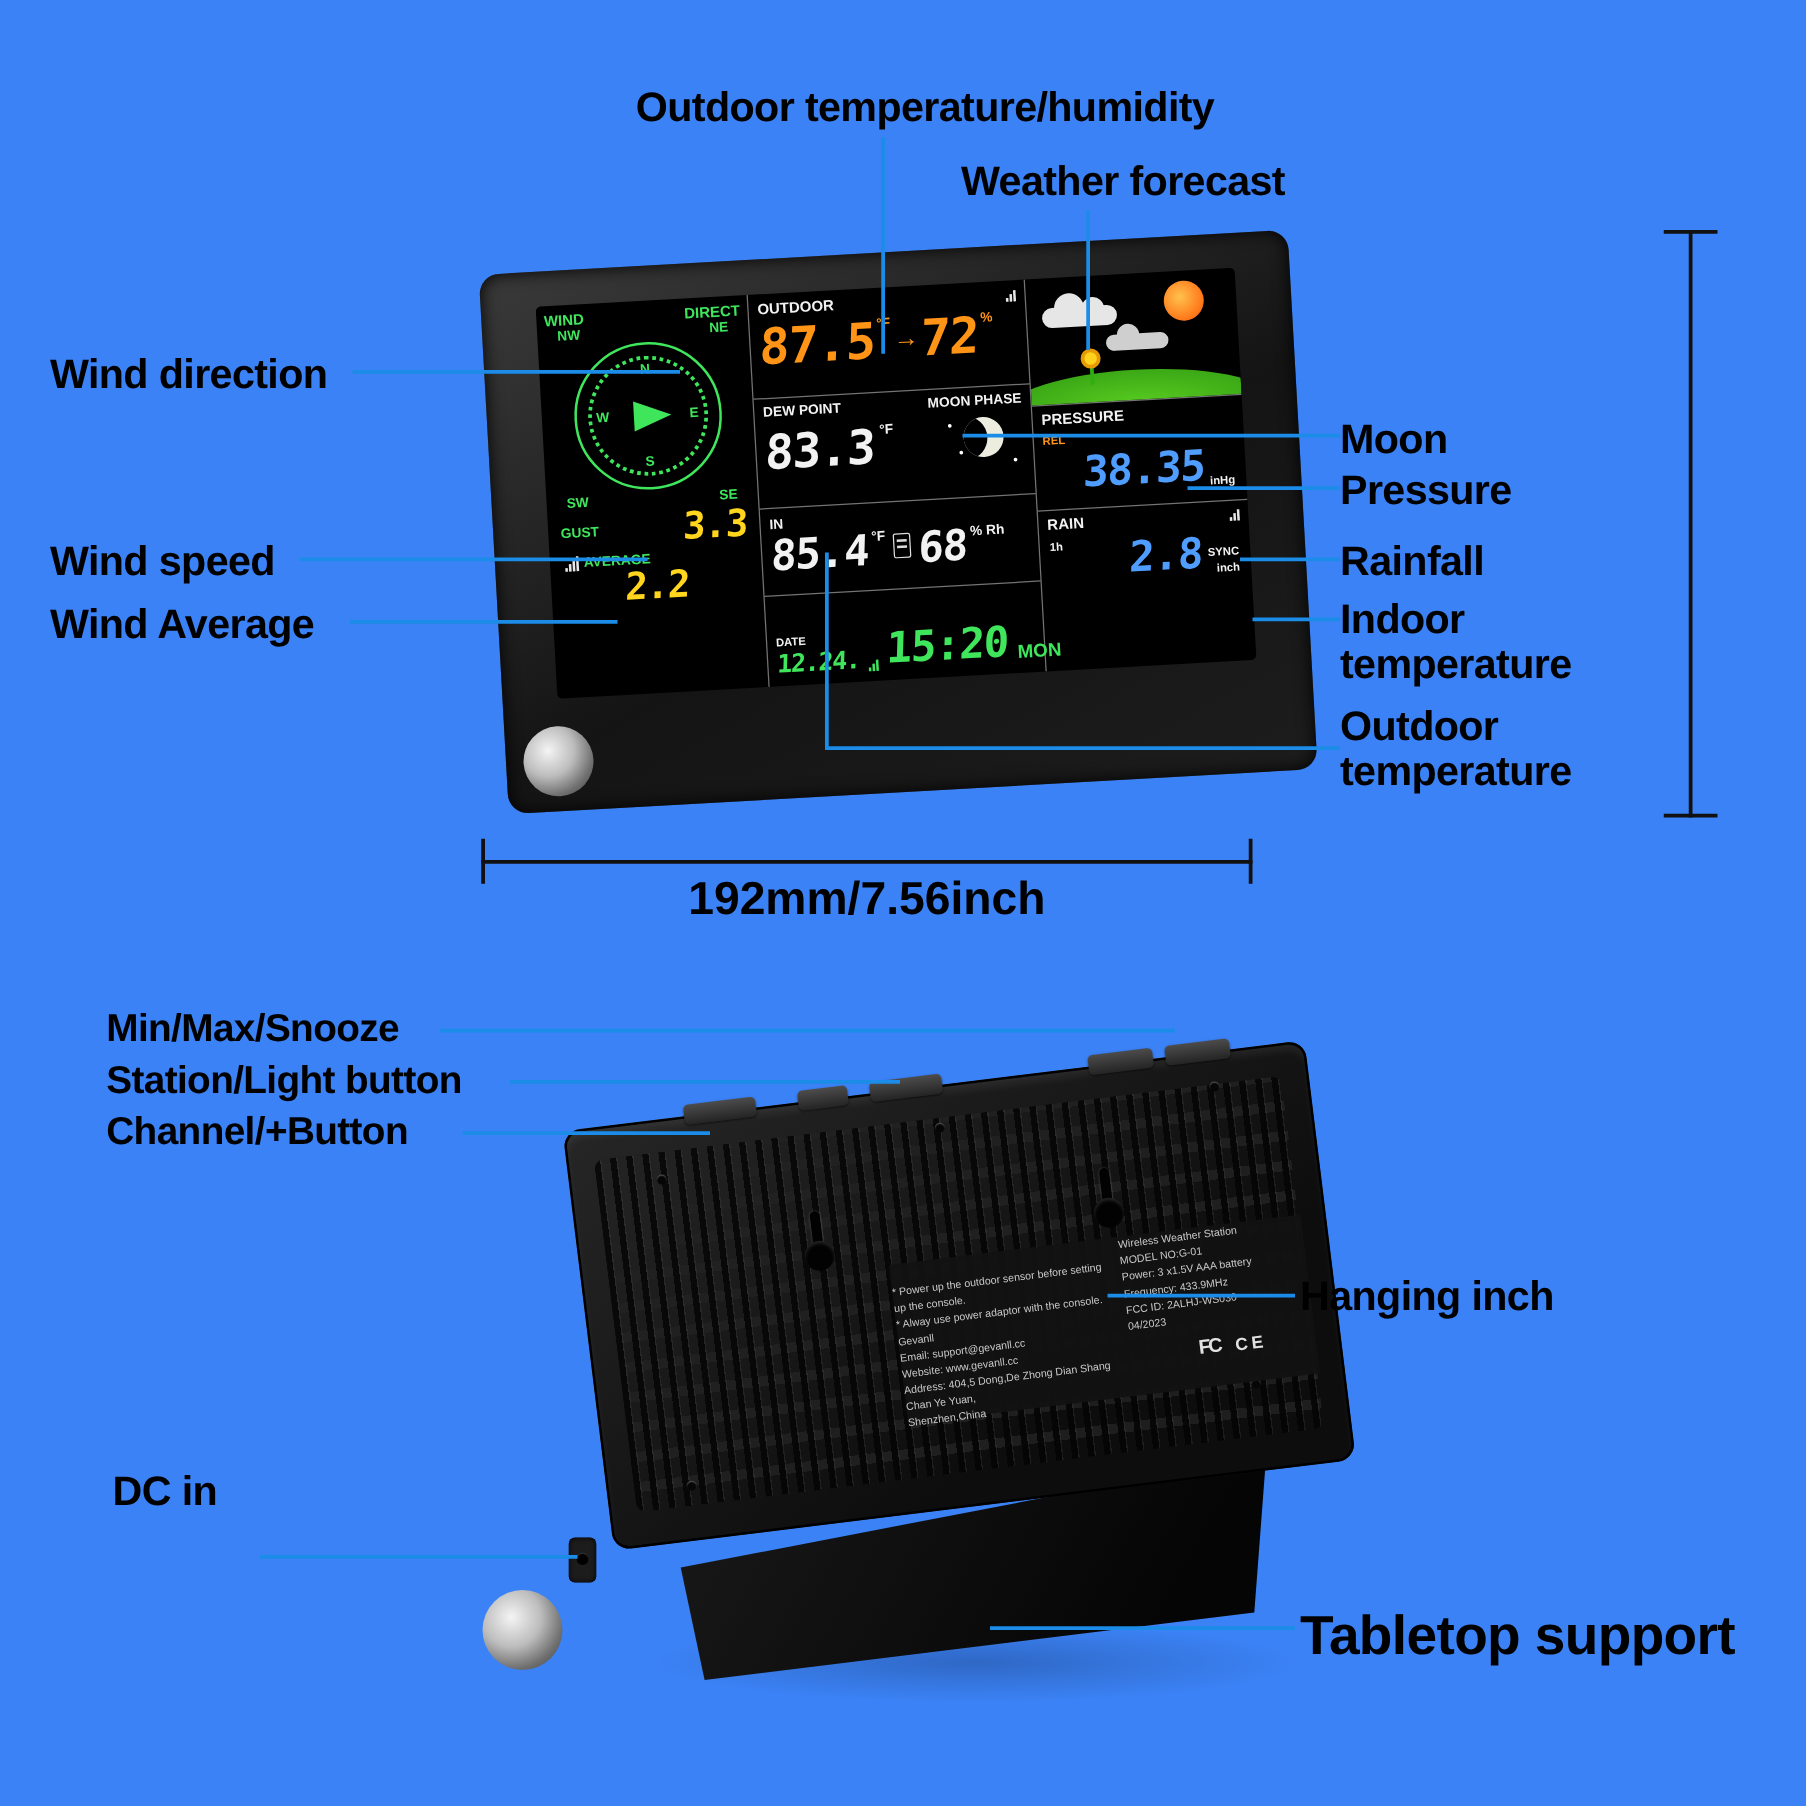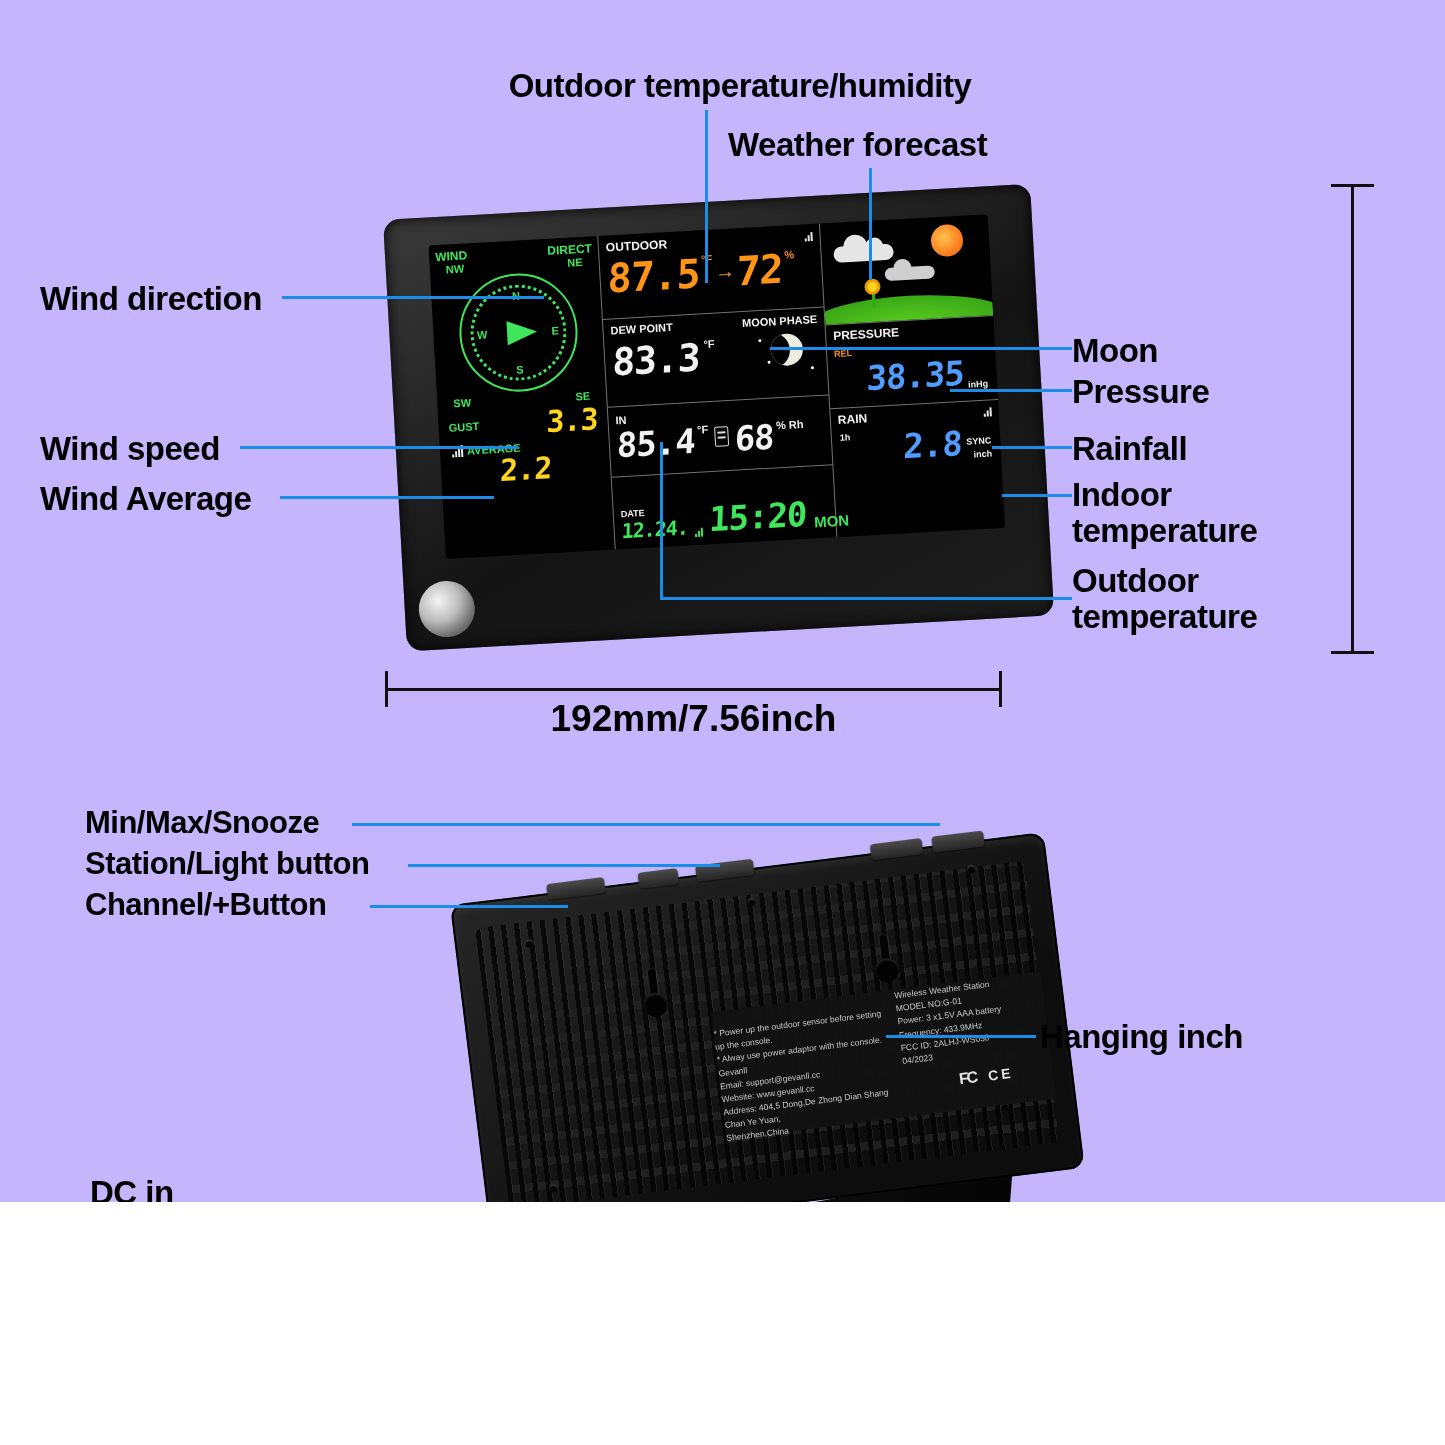--- a/index.html
+++ b/index.html
@@ -1,18 +1,18 @@
 <!DOCTYPE html>
 <html><head>
 <meta charset="utf-8">
 <style>
   *{box-sizing:border-box;margin:0;padding:0}
   html,body{width:1445px;height:1445px}
   body{font-family:"Liberation Sans",sans-serif;background:#fff}
-  .canvas{position:relative;width:1445px;height:1202px;background:#c4b5fd;overflow:hidden}
+  .canvas{position:relative;width:1445px;height:1445px;background:#3b82f6;overflow:hidden}
 
   
   .callout{position:absolute;z-index:6;color:#000;font-weight:700;font-size:32px;line-height:1.08;letter-spacing:-.5px;white-space:nowrap}
   .callout.wrap{white-space:normal}
   .line{position:absolute;z-index:5;background:#1b8ce8}
   .dimtext{position:absolute;z-index:6;color:#000;font-weight:700;font-size:37px;line-height:1.05}
   .dimline{position:absolute;z-index:4;background:#111}
 
   
   .device-front{position:absolute;left:383px;top:220px;width:648px;height:432px;transform:rotate(-3.2deg);transform-origin:top left;background:linear-gradient(155deg,#3a3a3a,#141414 55%,#1d1d1d);border-radius:16px;z-index:2;box-shadow:inset 0 0 14px #000}
@@ -111,21 +111,21 @@
   .dcjack::after{content:"";position:absolute;left:6px;top:12px;width:10px;height:10px;border-radius:50%;background:#000;box-shadow:inset 0 1px 1px rgba(255,255,255,.2)}
 </style>
 </head>
 <body>
 
 <div class="canvas">
 
   <div class="callout" style="left:455px;top:68px;width:570px;text-align:center;font-size:33px">Outdoor temperature/humidity</div>
   <div class="line" style="left:705px;top:110px;width:3px;height:173px"></div>
 
-  <div class="callout" style="left:728px;top:127px;width:300px;text-align:left;font-size:33px">Weather forecast</div>
+  <div class="callout" style="left:728px;top:127px;width:300px;text-align:right;font-size:33px">Weather forecast</div>
   <div class="line" style="left:869px;top:168px;width:3px;height:112px"></div>
 
   <div class="callout" style="left:40px;top:281px;font-size:33px">Wind direction</div>
   <div class="line" style="left:282px;top:296px;width:262px;height:3px"></div>
 
   <div class="callout" style="left:40px;top:431px;font-size:33px">Wind speed</div>
   <div class="line" style="left:240px;top:446px;width:278px;height:3px"></div>
 
   <div class="callout" style="left:40px;top:481px;font-size:33px">Wind Average</div>
   <div class="line" style="left:280px;top:496px;width:214px;height:3px"></div>

